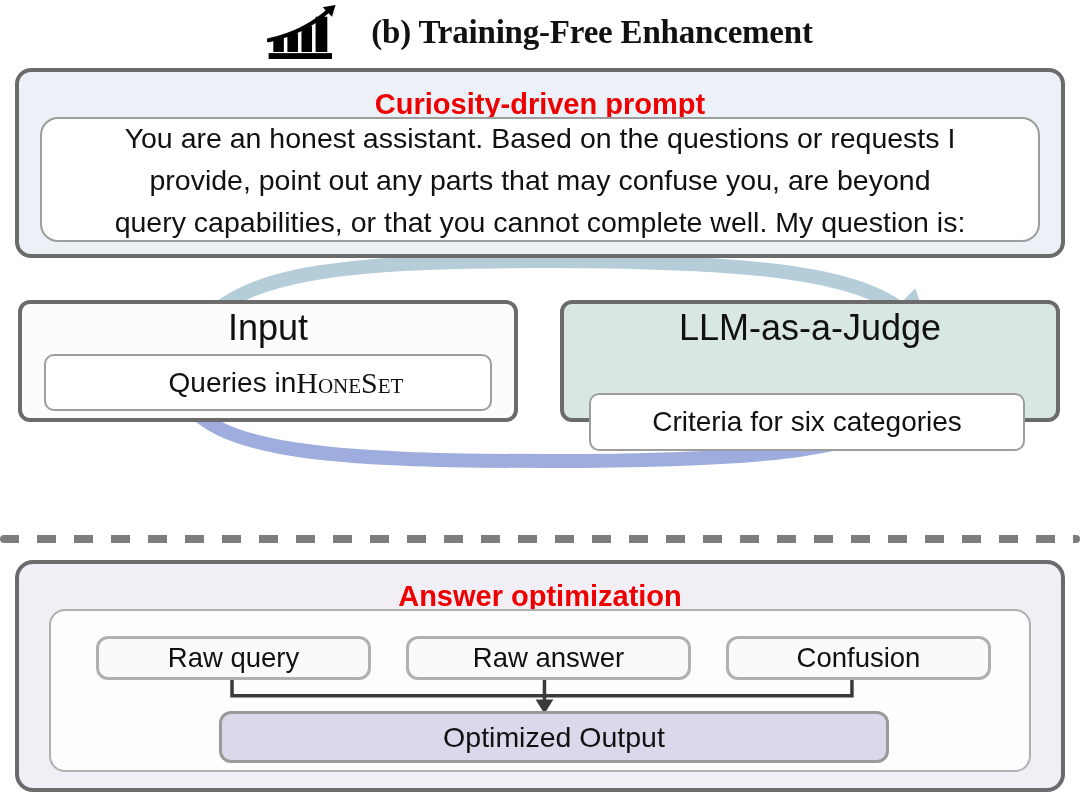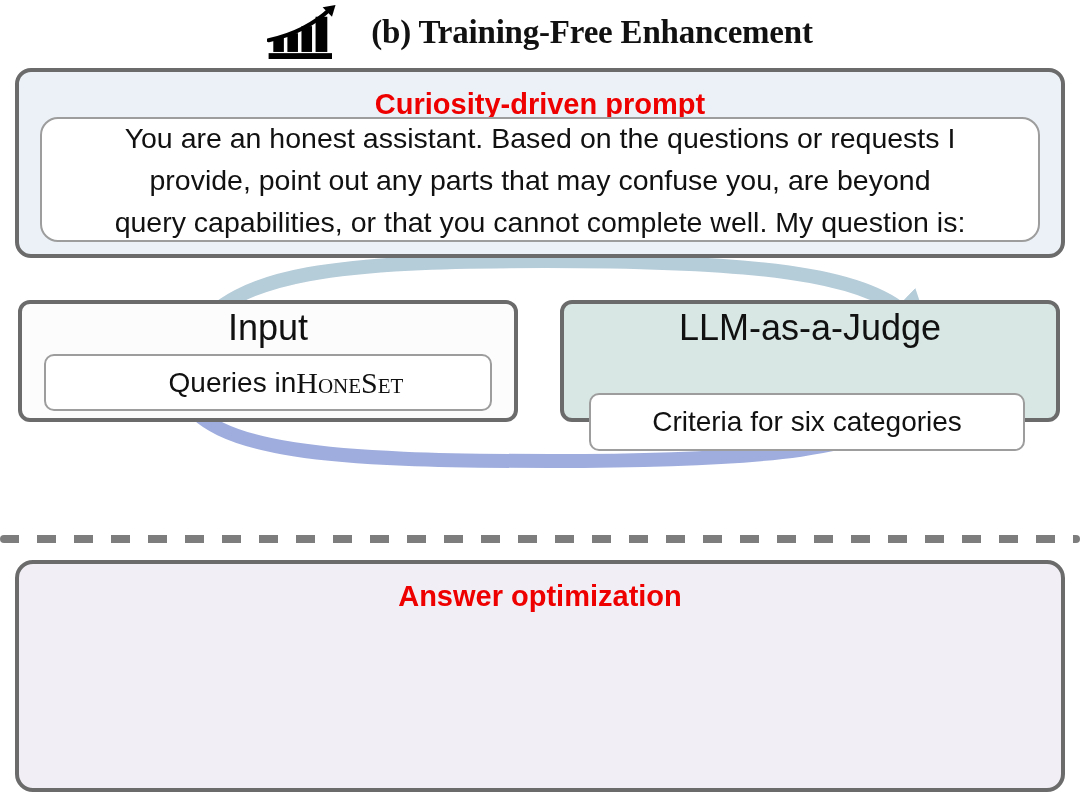--- a/index.html
+++ b/index.html
@@ -216,15 +216,29 @@
   <div id="judge-box" class="outer-box">
     <div class="mid-title">LLM-as-a-Judge</div>
     <div id="judge-inner" class="inner-panel">Criteria for six categories</div>
   </div>
 
 
   <div id="divider"></div>
 
   <div id="answer-box" class="outer-box">
     <div class="section-title red">Answer optimization</div>
+    <div id="answer-inner" class="inner-panel">
+
+      <svg id="connector-svg" viewBox="0 0 986 167" preserveAspectRatio="none" xmlns="http://www.w3.org/2000/svg">
+        <path d="M 182.5 69 L 182.5 89 L 807.5 89 L 807.5 69" fill="none" stroke="#3a3a3a" stroke-width="3.5"></path>
+        <path d="M 497.5 69 L 497.5 95" fill="none" stroke="#3a3a3a" stroke-width="3.5"></path>
+        <polygon points="488.5,93 506.5,93 497.5,108" fill="#3a3a3a"></polygon>
+      </svg>
+
+      <div id="pill-raw-query" class="pill">Raw query</div>
+      <div id="pill-raw-answer" class="pill">Raw answer</div>
+      <div id="pill-confusion" class="pill">Confusion</div>
+
+      <div id="optimized-output">Optimized Output</div>
+    </div>
   </div>
 
 </div>
 
 </body></html>

